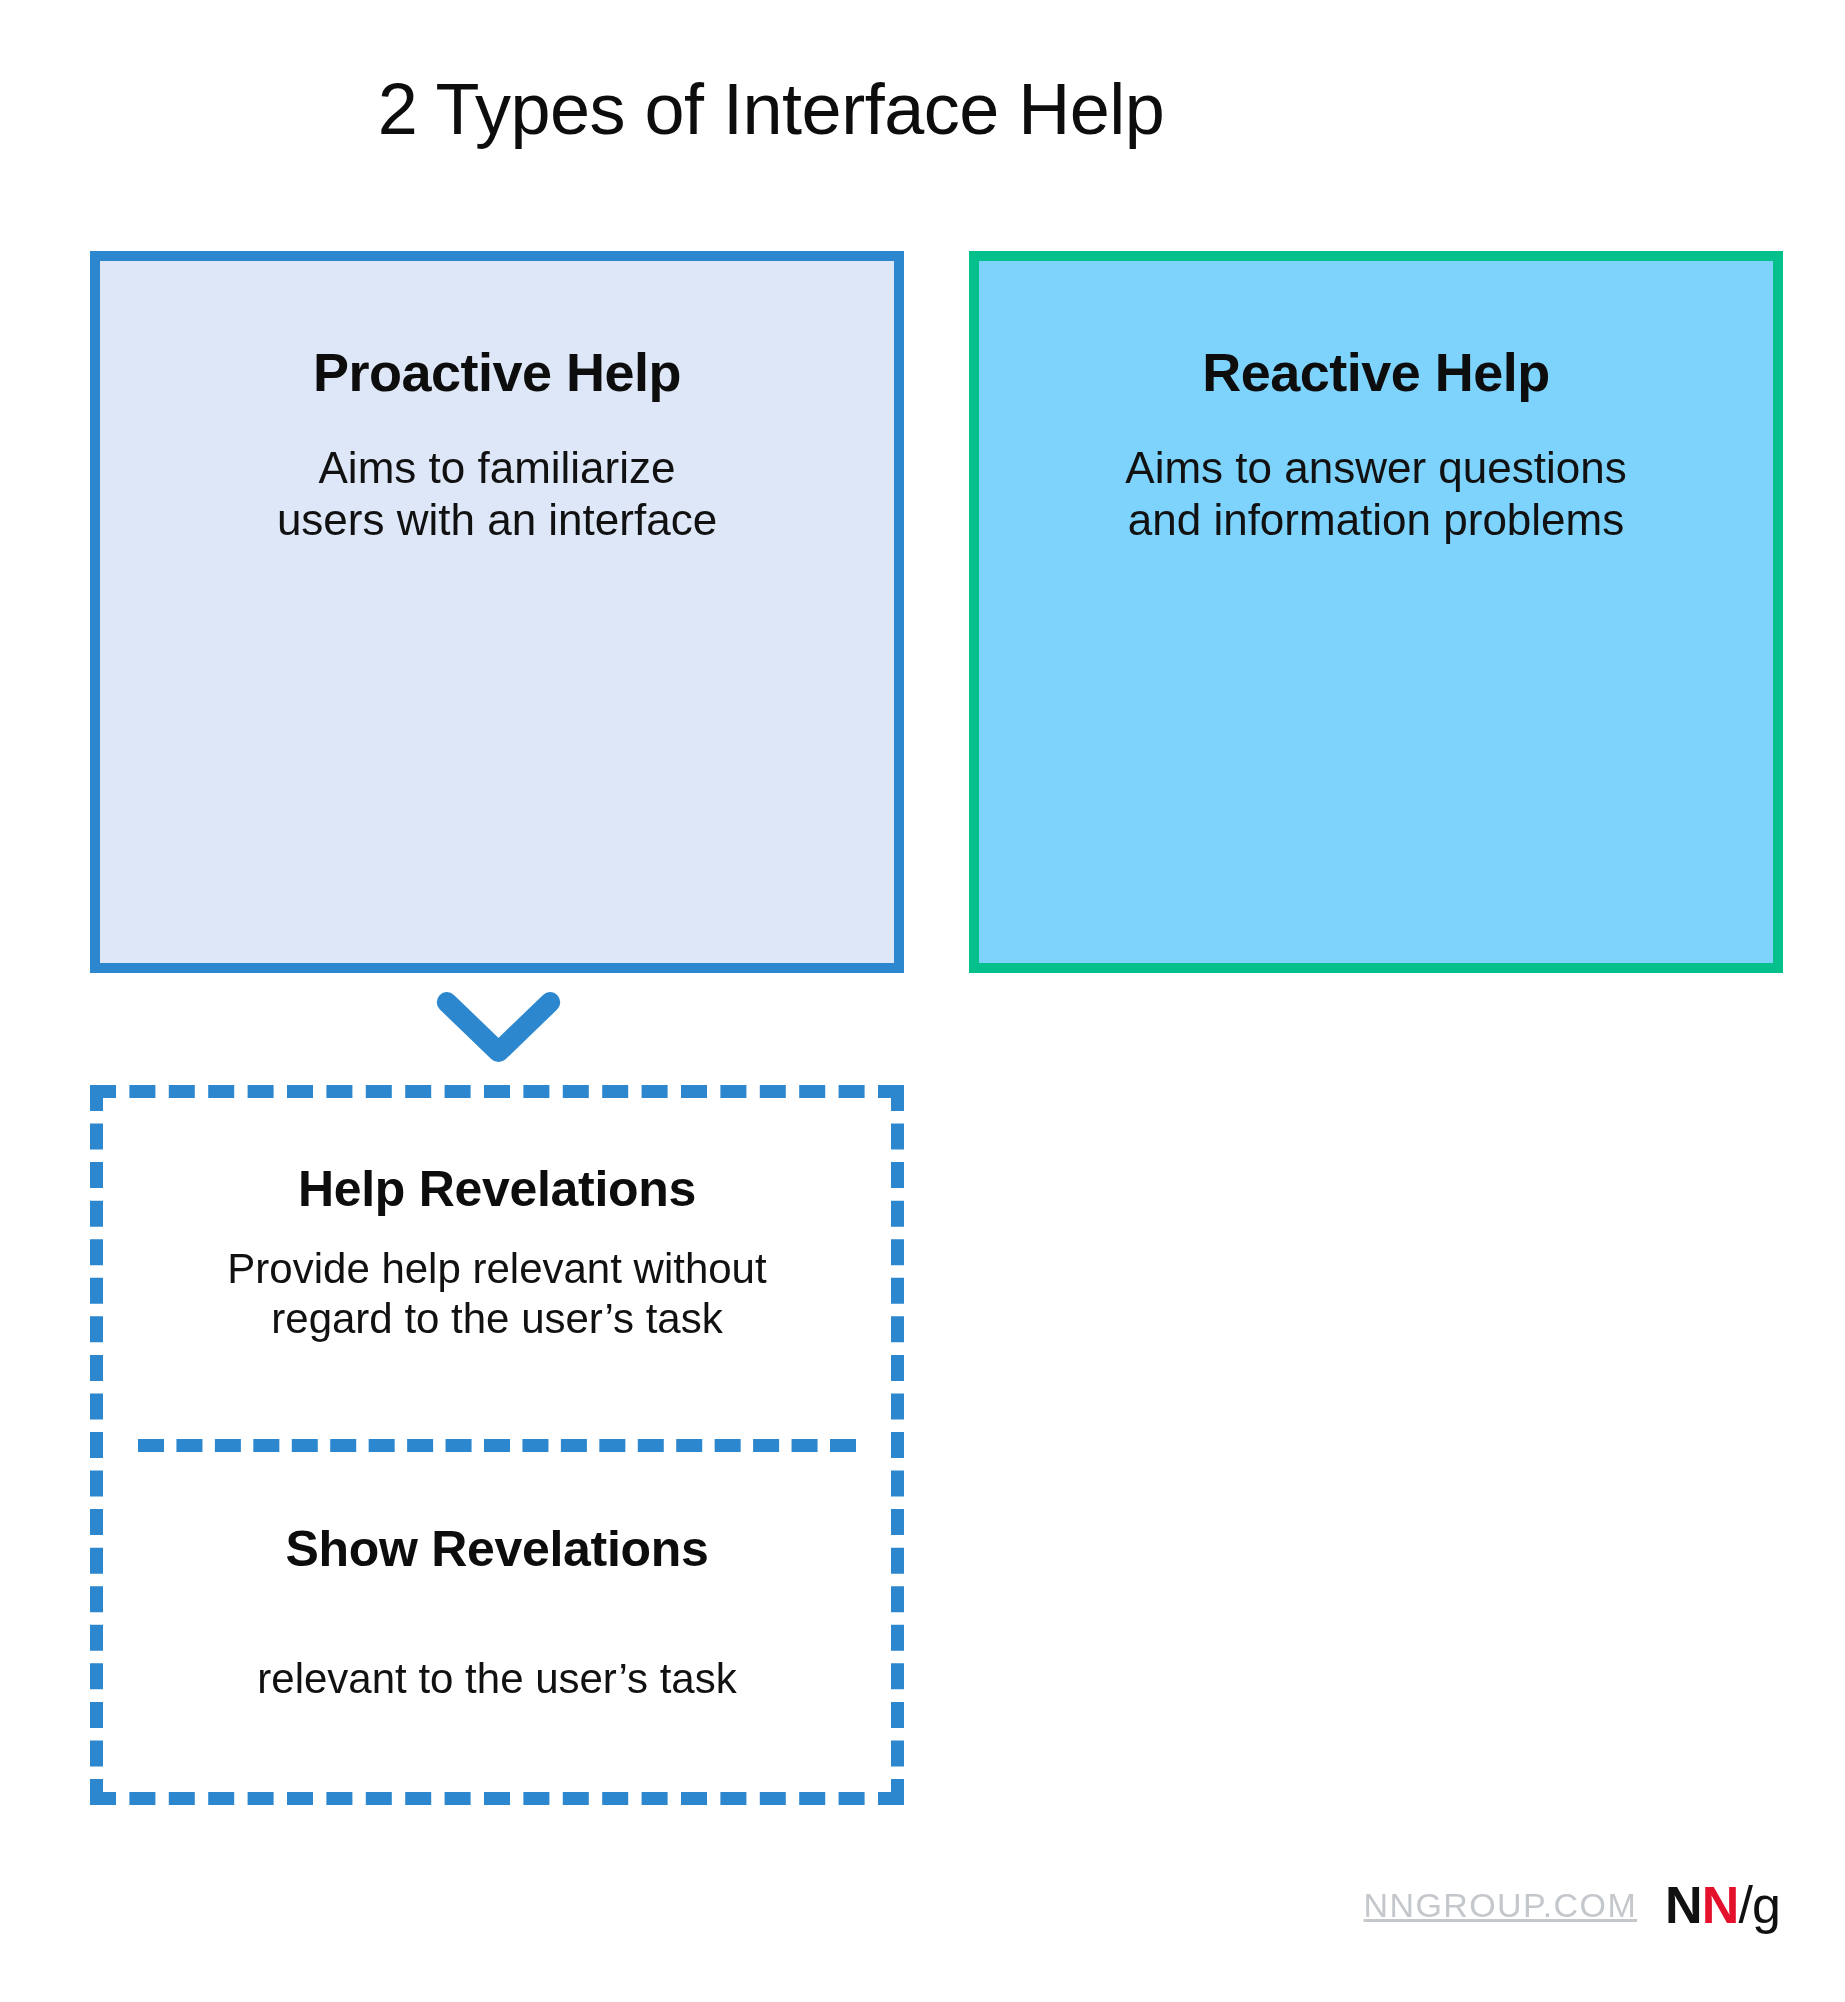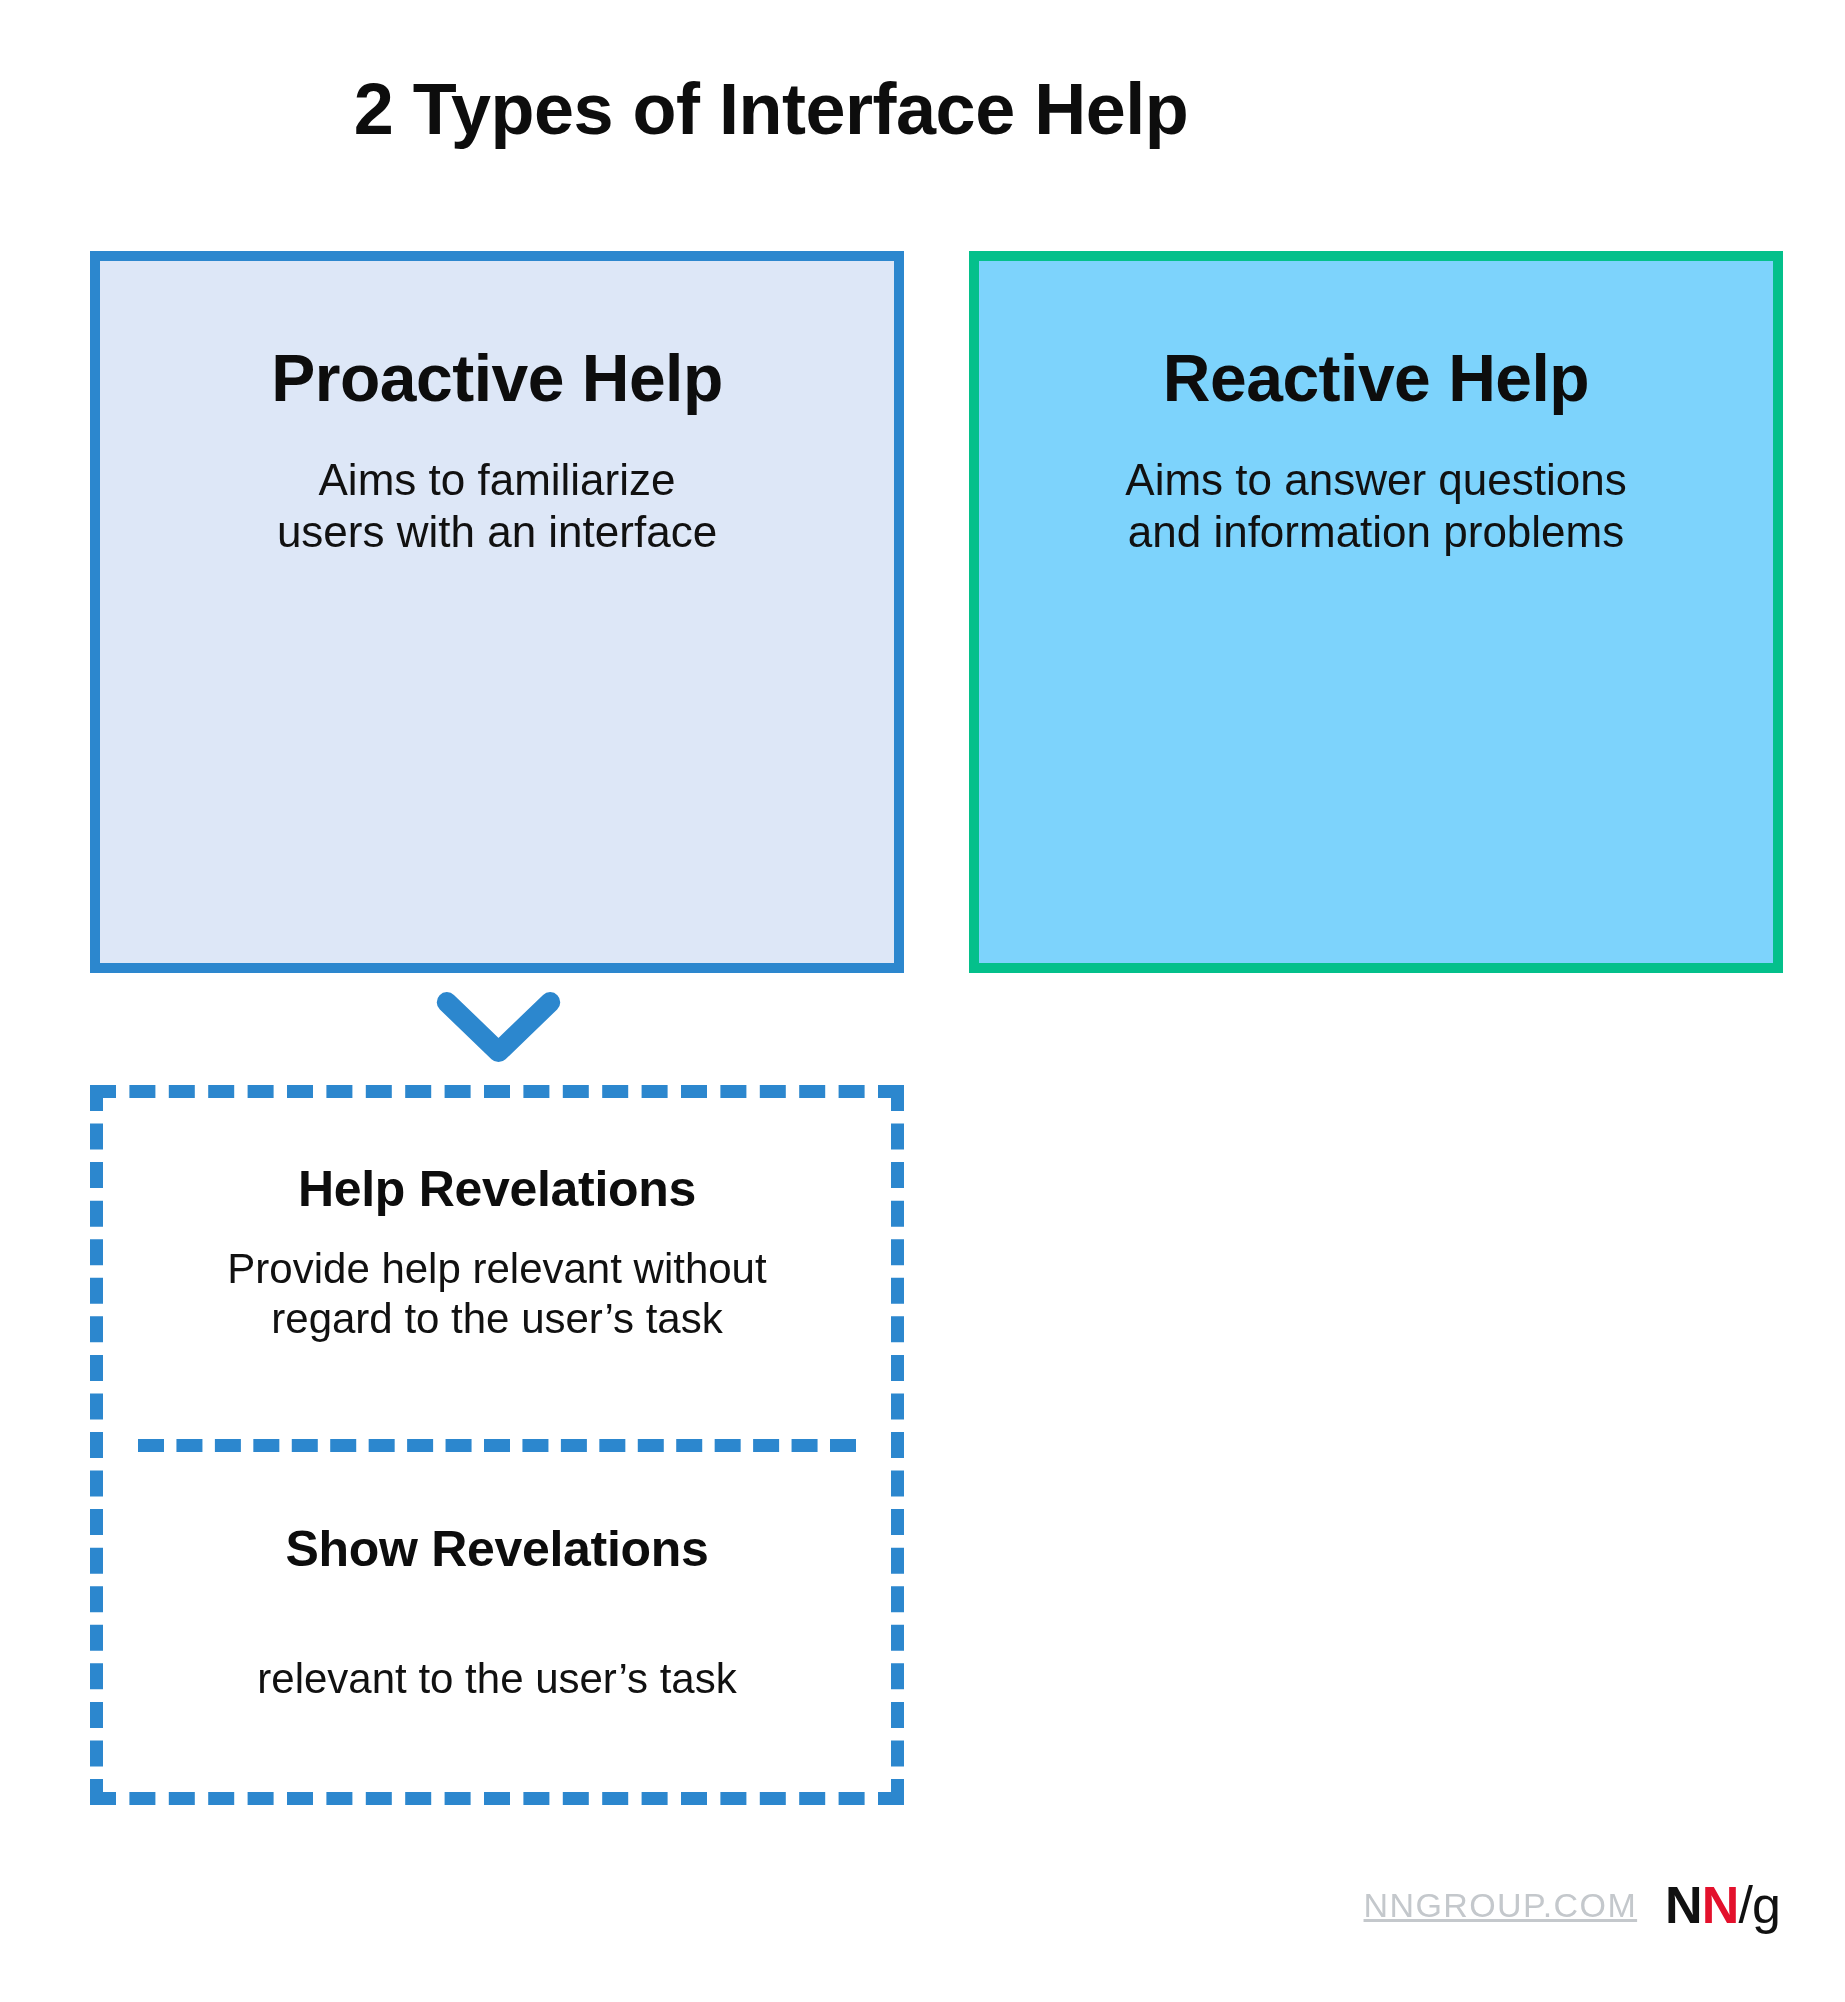--- a/index.html
+++ b/index.html
@@ -16,21 +16,21 @@
   }
 
   
   #page-title {
     position: absolute;
     left: 0;
     top: 68px;
     width: 1542px;
     text-align: center;
     font-size: 72px;
-    font-weight: bold;
+    font-weight: normal;
     color: #0d0d0d;
     letter-spacing: -0.5px;
     white-space: nowrap;
   }
 
   
   .card {
     position: absolute;
     top: 251px;
     width: 814px;
@@ -51,21 +51,21 @@
   }
   .card-inner {
     position: absolute;
     left: 0;
     right: 0;
     top: 83px;
     text-align: center;
     padding: 0 20px;
   }
   .card-heading {
-    font-size: 66px;
+    font-size: 54px;
     font-weight: bold;
     color: #0d0d0d;
     line-height: 1.05;
     letter-spacing: -0.5px;
     margin: 0;
   }
   .card-desc {
     margin: 41px 0 0 0;
     font-size: 44px;
     font-weight: normal;

